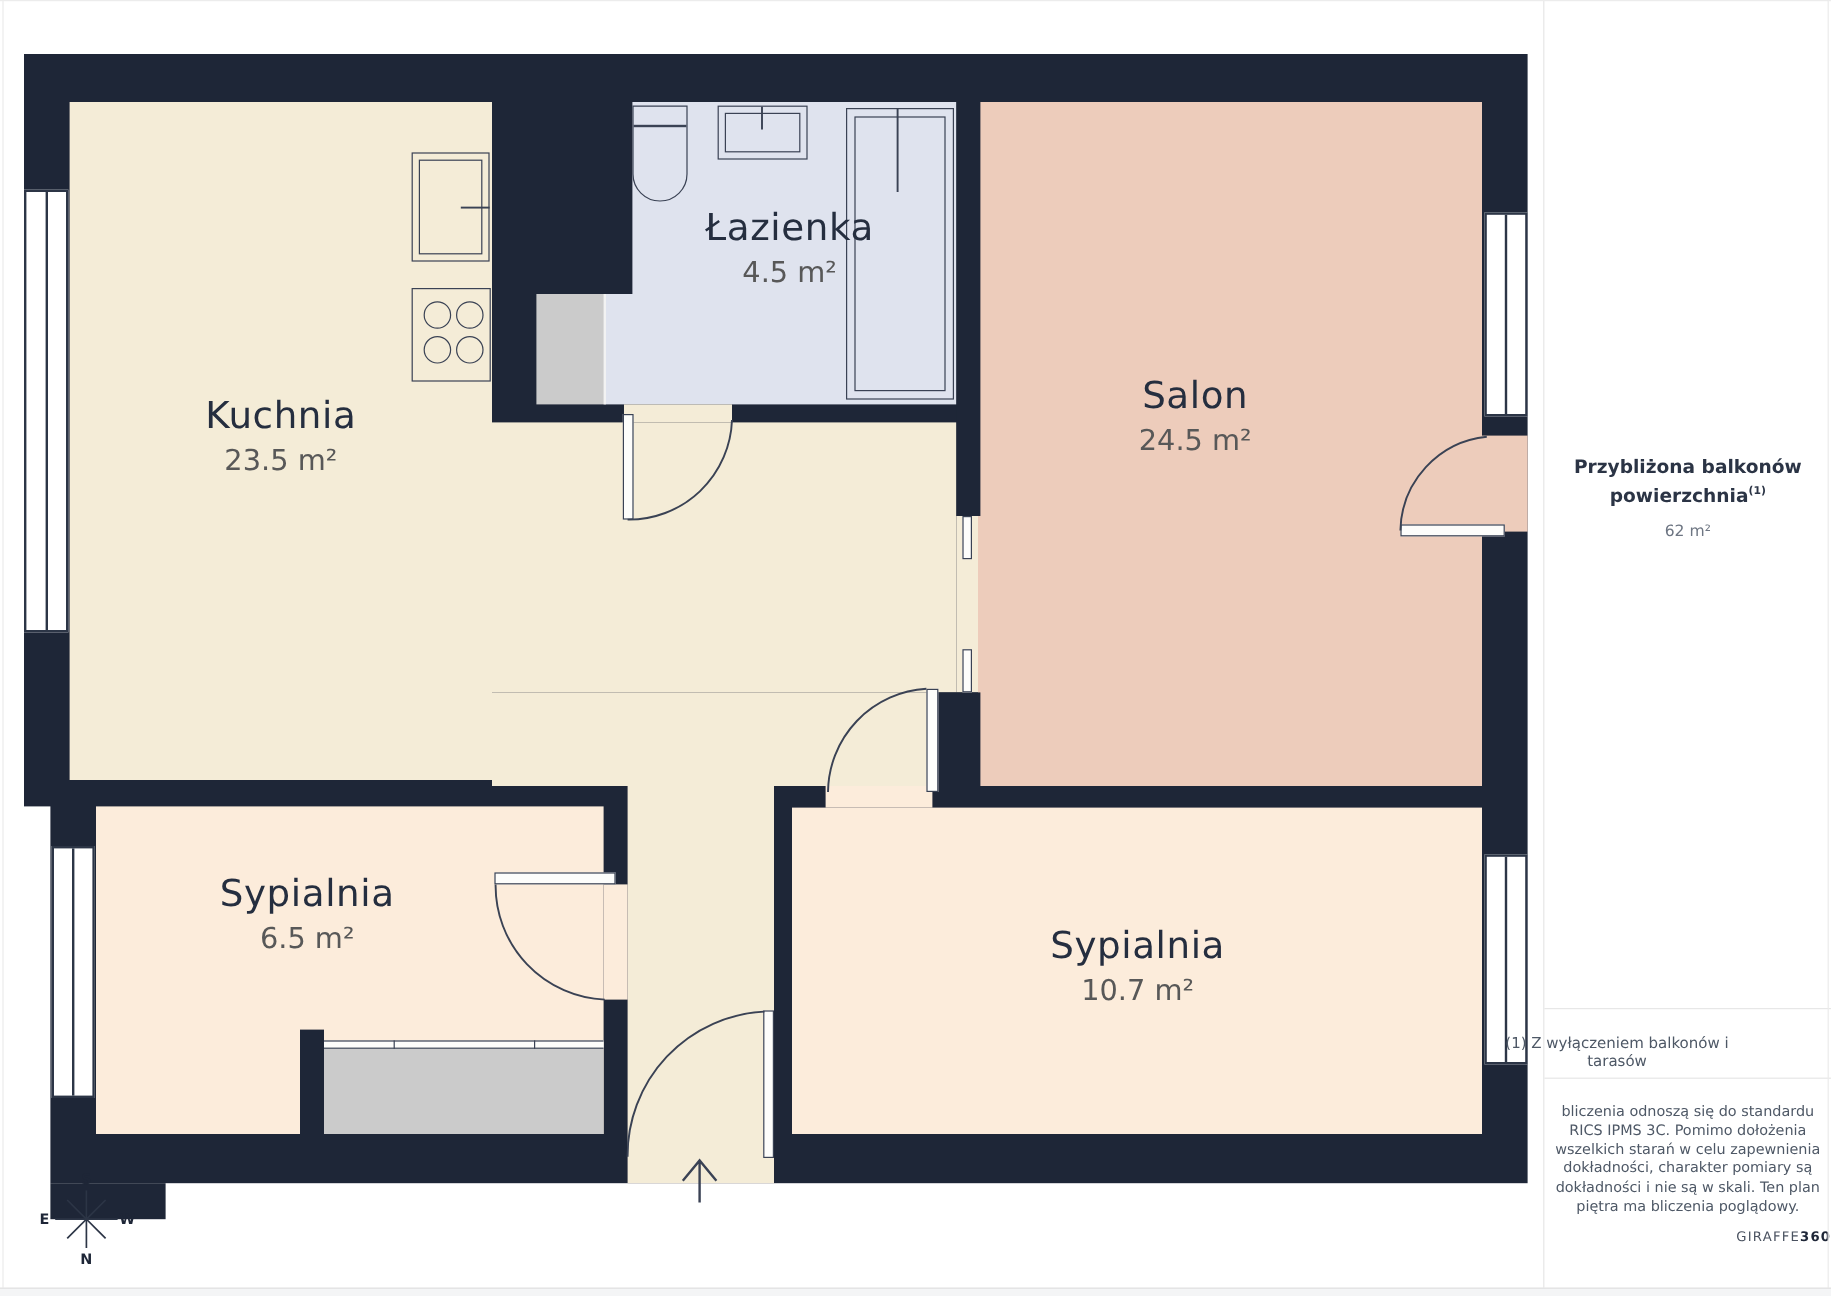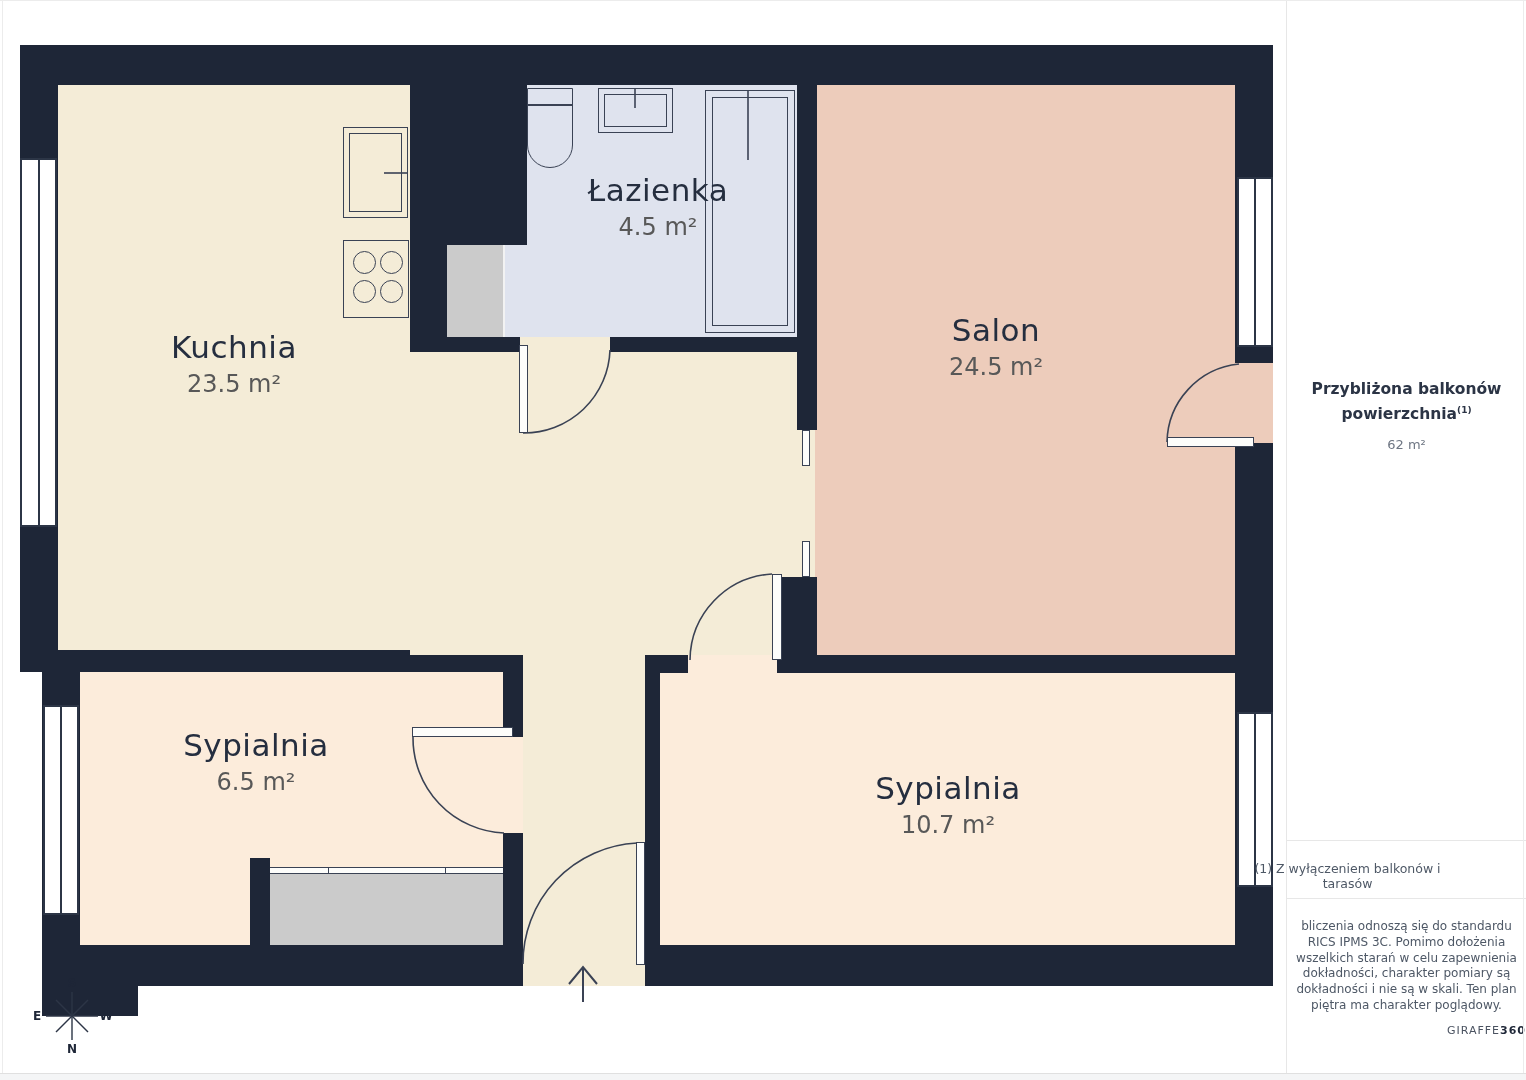--- a/index.html
+++ b/index.html
@@ -170,21 +170,21 @@
 </div>
 
 <div class="abs sb-footnote">(1) Z wyłączeniem balkonów i tarasów</div>
 
 <div class="abs sb-disc">
   <div>bliczenia odnoszą się do standardu</div>
   <div>RICS IPMS 3C. Pomimo dołożenia</div>
   <div>wszelkich starań w celu zapewnienia</div>
   <div>dokładności, charakter pomiary są</div>
   <div>dokładności i nie są w skali. Ten plan</div>
-  <div>piętra ma charakter poglądowy.</div>
+  <div>piętra ma bliczenia poglądowy.</div>
 </div>
 
 <div class="abs sb-brand">
   <span>GIRAFFE</span><b>360</b>
 </div>
 
 <div class="abs edge" style="left:0;top:0;width:1526px;height:1px;"></div>
 <div class="abs edge" style="left:2px;top:0;width:1px;height:1080px;"></div>
 <div class="abs edge" style="left:1523px;top:0;width:1px;height:1080px;"></div>
 <div class="abs" style="left:0;top:1073px;width:1526px;height:7px;background:#f4f5f6;border-top:1px solid #e0e0e0;box-sizing:border-box;"></div>

